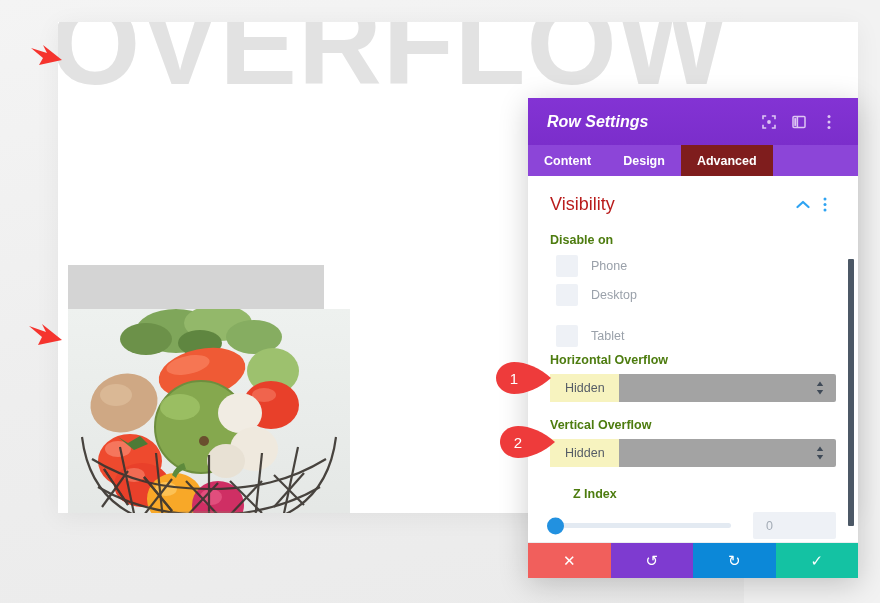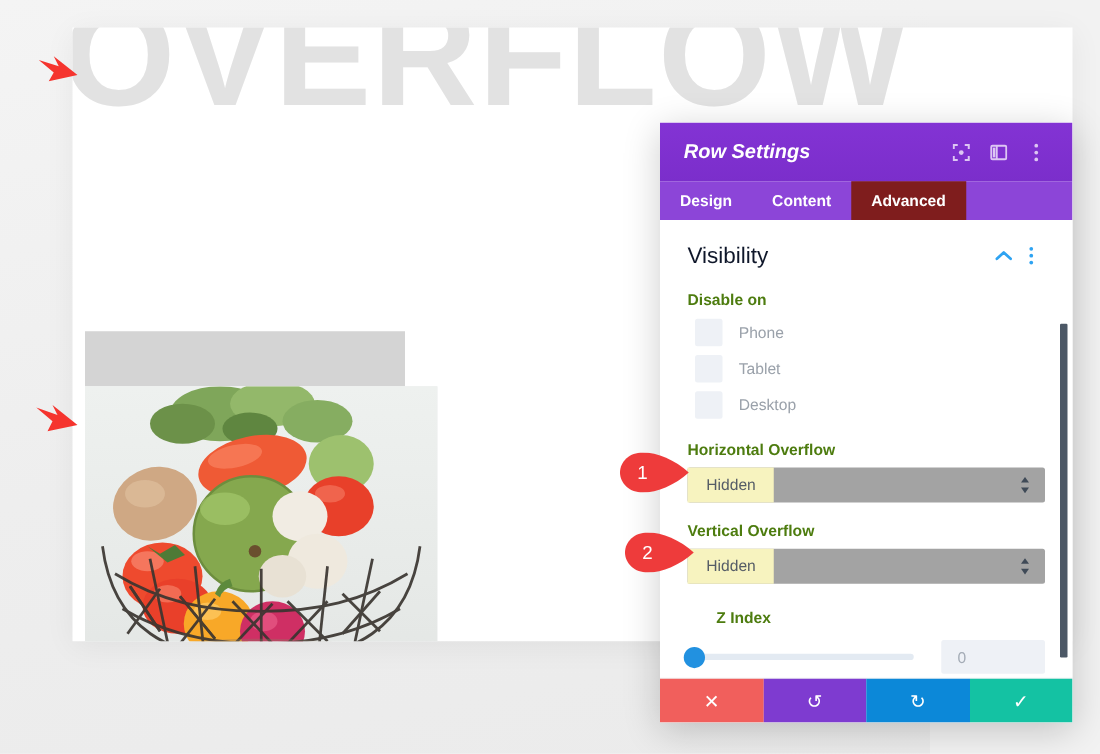--- a/index.html
+++ b/index.html
@@ -119,21 +119,21 @@
     overflow: hidden;
     background: #fff;
     padding: 18px 22px 0 22px;
   }
   #section-head {
     display: flex; align-items: center;
     margin-bottom: 18px;
   }
   #section-title {
     flex: 1;
-    color: #0f172a;
+    color: #b91c1c;
     font-size: 18px;
     font-weight: 400;
   }
   .sec-icon {
     color: #2ea3f2;
     width: 22px; height: 20px;
     display: flex; align-items: center; justify-content: center;
     cursor: pointer;
   }
 
@@ -391,22 +391,22 @@
       <div class="hdr-icon">
         <svg width="4" height="16" viewBox="0 0 4 16">
           <circle cx="2" cy="2.5" r="1.5" fill="#ddc6f3"></circle>
           <circle cx="2" cy="8" r="1.5" fill="#ddc6f3"></circle>
           <circle cx="2" cy="13.5" r="1.5" fill="#ddc6f3"></circle>
         </svg>
       </div>
     </div>
 
     <div id="modal-tabs">
+      <div class="tab">Content</div>
       <div class="tab">Design</div>
-      <div class="tab">Content</div>
       <div class="tab active">Advanced</div>
     </div>
 
     <div id="modal-body">
 
       <div id="section-head">
         <div id="section-title">Visibility</div>
         <div class="sec-icon">
           <svg width="14" height="9" viewBox="0 0 14 9" fill="none" stroke="#2ea3f2" stroke-width="2.2" stroke-linecap="round" stroke-linejoin="round">
             <path d="M1.5 7 L7 2 L12.5 7"></path>
@@ -420,27 +420,27 @@
           </svg>
         </div>
       </div>
 
       <div class="field-label">Disable on</div>
 
       <div class="checkrow">
         <div class="checkbox"></div>
         <span>Phone</span>
       </div>
+      <div class="checkrow" style="margin-bottom:17px;">
+        <div class="checkbox"></div>
+        <span>Desktop</span>
+      </div>
       <div class="checkrow">
         <div class="checkbox"></div>
         <span>Tablet</span>
-      </div>
-      <div class="checkrow" style="margin-bottom:17px;">
-        <div class="checkbox"></div>
-        <span>Desktop</span>
       </div>
 
       <div class="field-label">Horizontal Overflow</div>
       <div class="select-wrap">
         <div class="select-value">Hidden</div>
         <div class="select-arrows">
           <svg width="8" height="14" viewBox="0 0 8 14">
             <path d="M4 0.5 L7.2 5 L0.8 5 Z" fill="#3f4a57"></path>
             <path d="M4 13.5 L0.8 9 L7.2 9 Z" fill="#3f4a57"></path>
           </svg>

